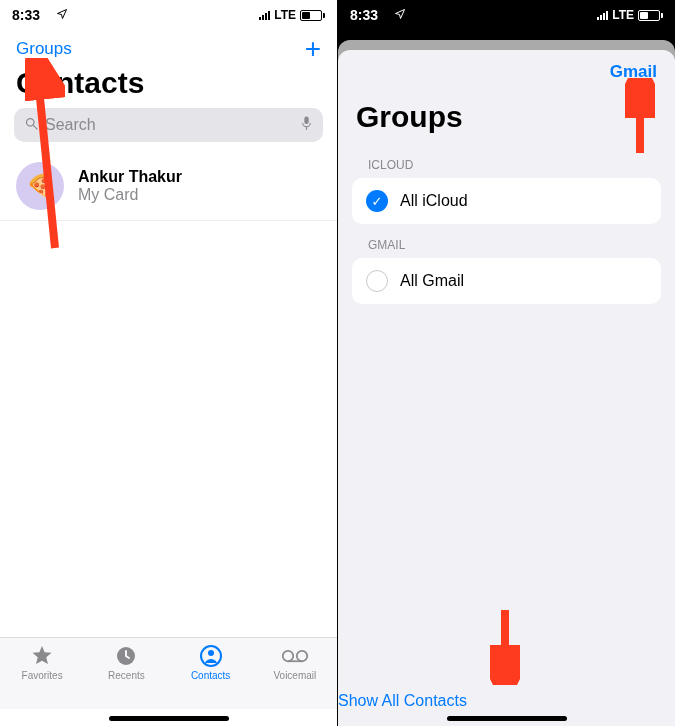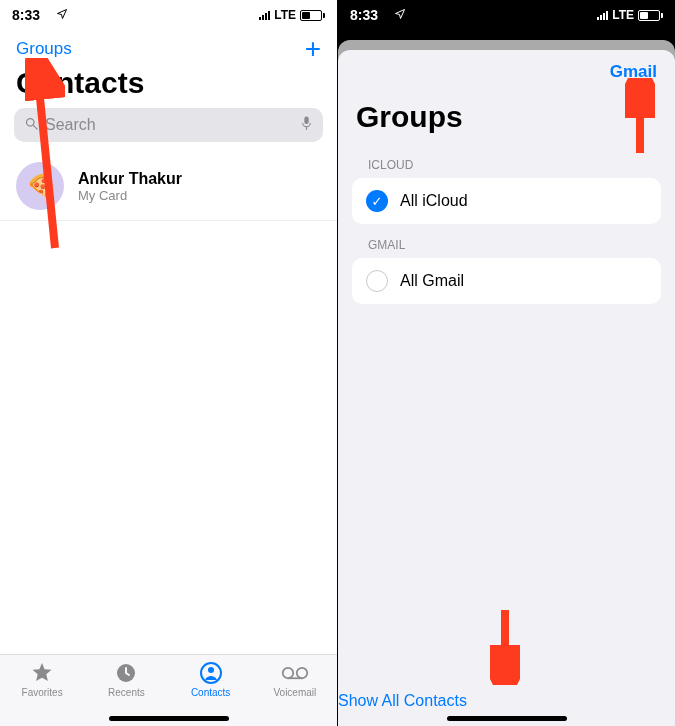--- a/index.html
+++ b/index.html
@@ -100,24 +100,24 @@
     padding: 10px 16px;
     border-bottom: 1px solid #eee;
   }
   .avatar {
     width: 48px; height: 48px; border-radius: 50%;
     background: #d6ccf2;
     display:flex; align-items:center; justify-content:center;
     font-size: 22px;
   }
   .contact-name { font-size: 16px; font-weight:600; }
-  .contact-sub { font-size: 13px; color:#8a8a8e; }
+  .contact-sub { font-size: 16px; color:#8a8a8e; }
   
   .tab-bar {
-    position:absolute; bottom:0; left:0; right:0;
+    position:absolute; bottom:17px; left:0; right:0;
     height: 72px;
     background: #f7f7f9;
     border-top: 1px solid #ddd;
     display:flex;
     justify-content: space-around;
     padding-top: 6px;
   }
   .tab {
     display:flex; flex-direction:column; align-items:center;
     gap:2px;

